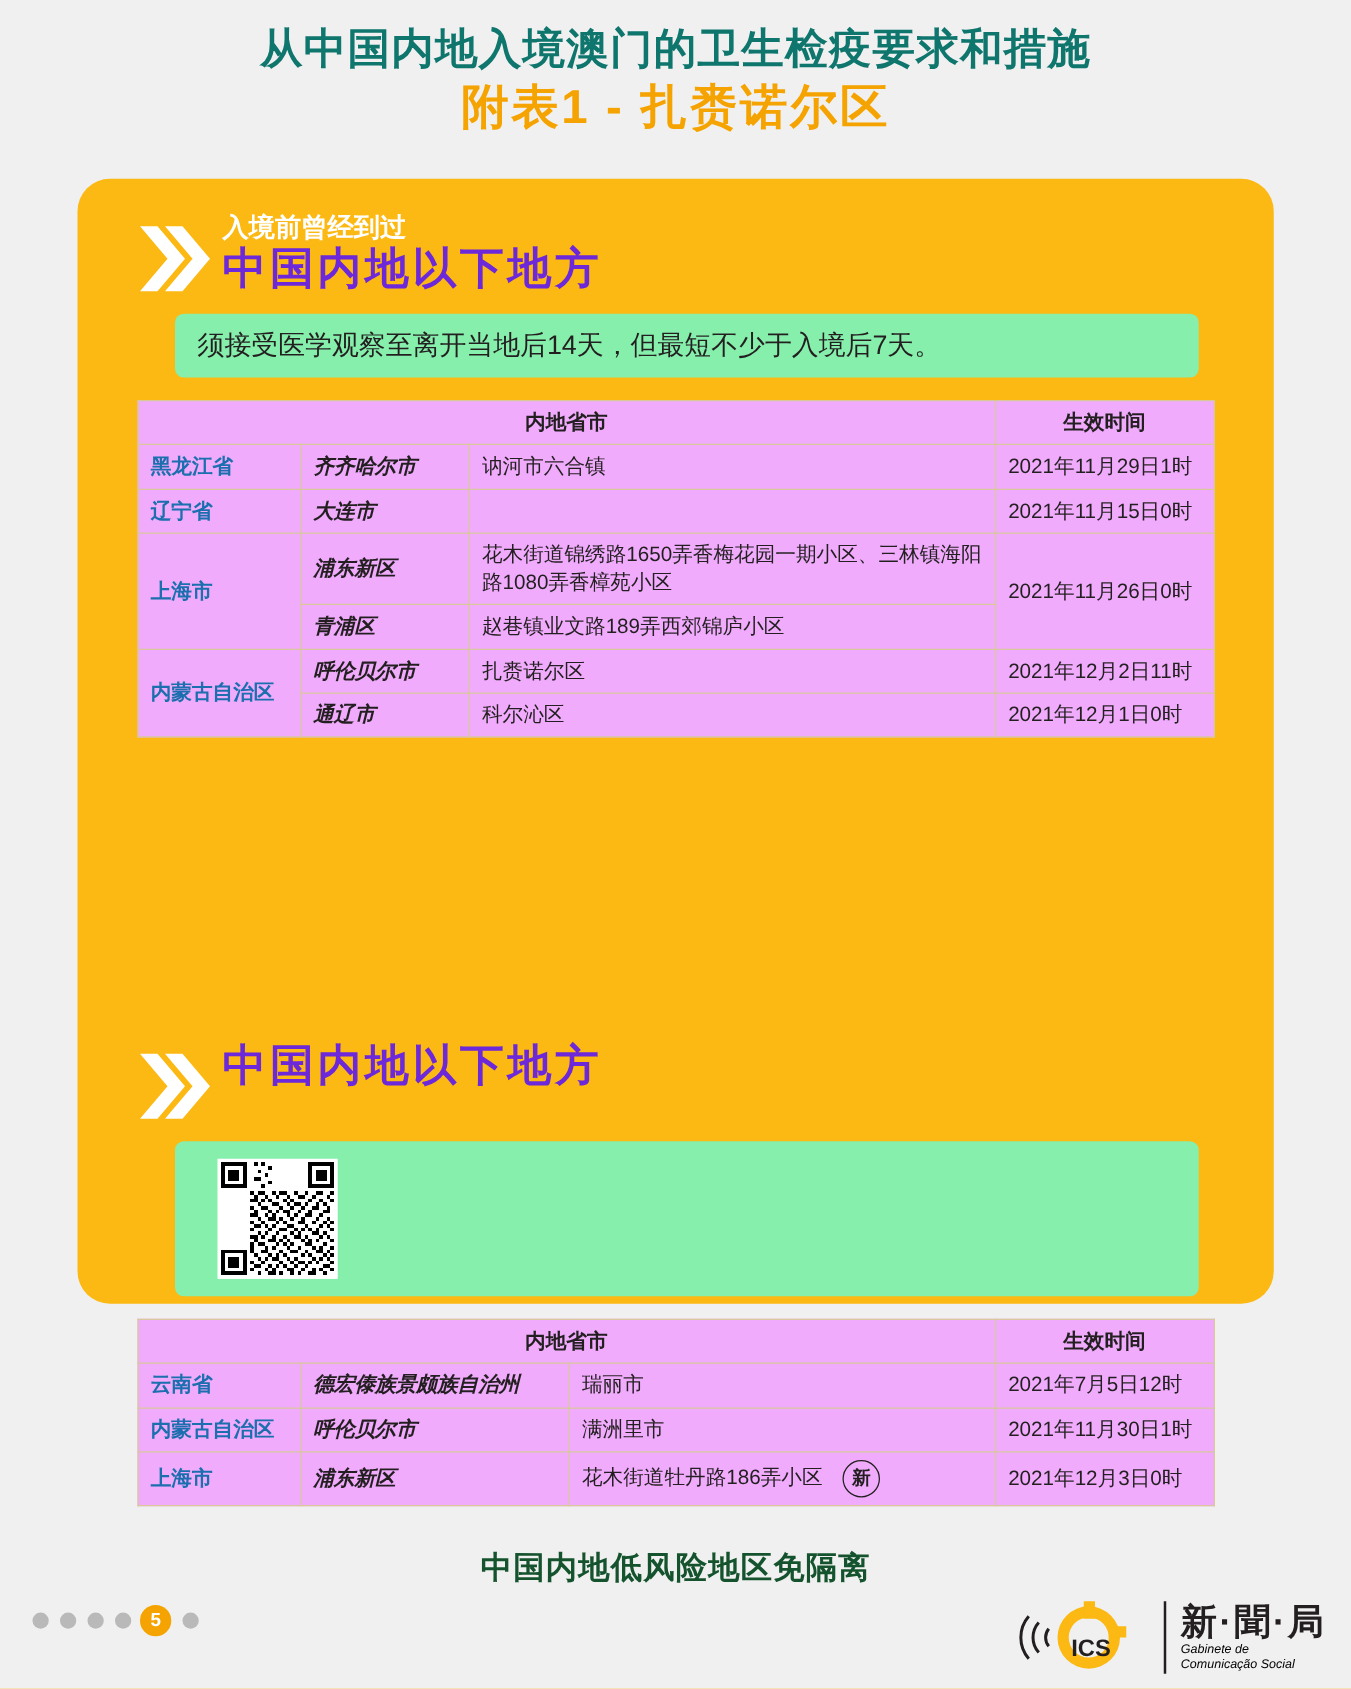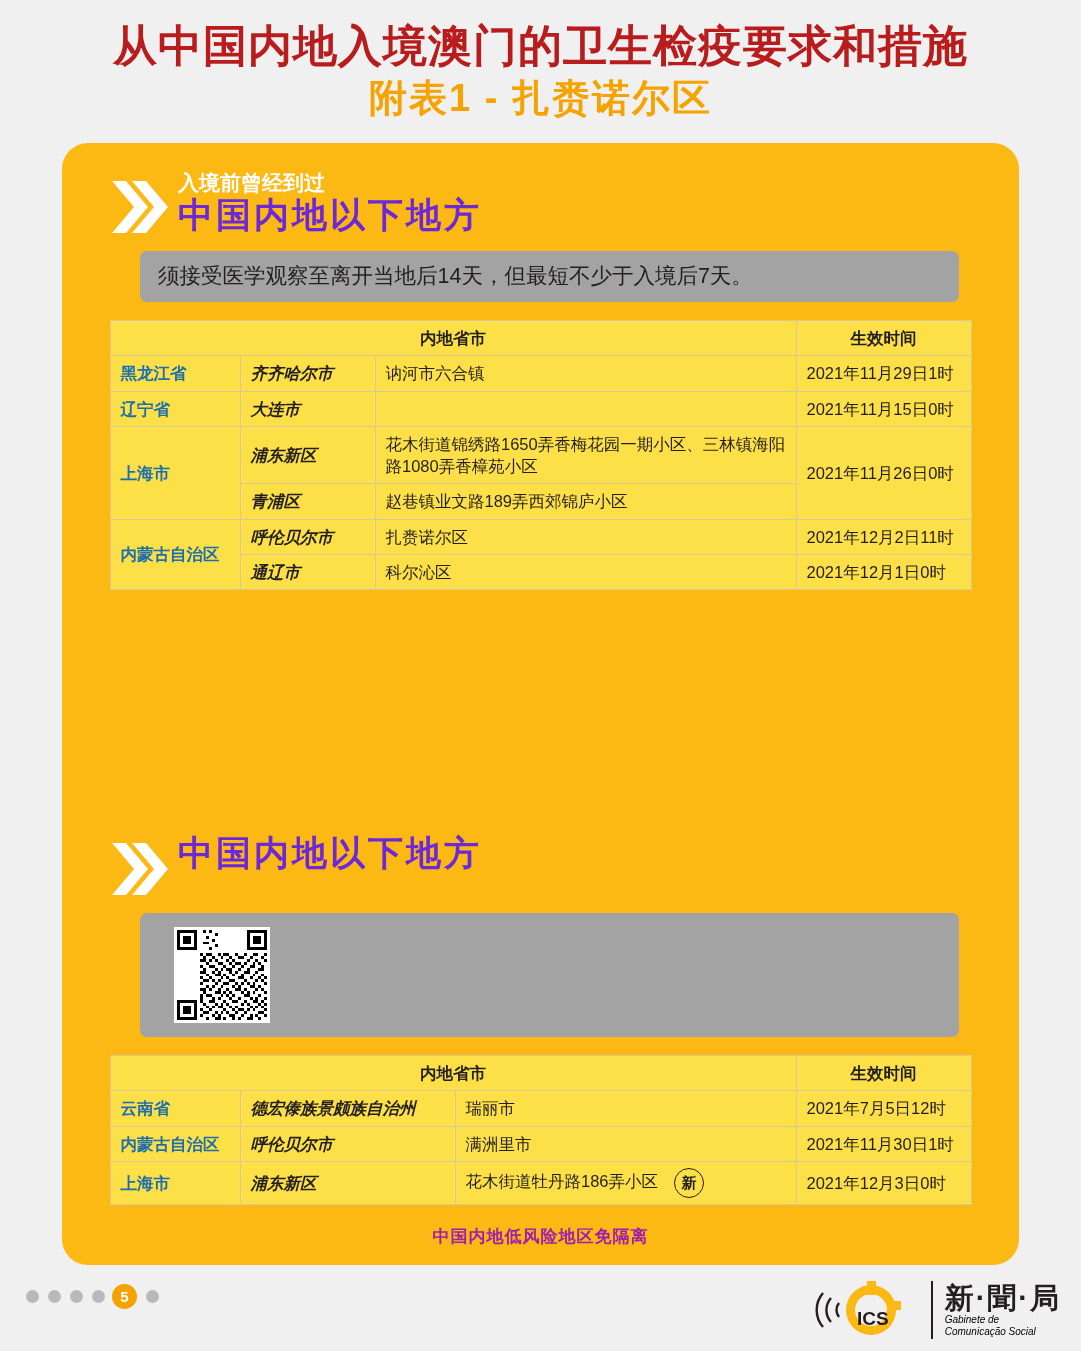--- a/index.html
+++ b/index.html
@@ -12,42 +12,42 @@
     position: relative;
     overflow: hidden;
   }
 
   
   .header {
     padding-top: 18px;
     text-align: center;
   }
   .header .title-1 {
-    font-size: 44px;
-    font-weight: bold;
-    color: #b91c1c;
+    font-size: 34px;
+    font-weight: bold;
+    color: #0f766e;
     letter-spacing: 1px;
     line-height: 1.25;
   }
   .header .title-2 {
     font-size: 38px;
     font-weight: bold;
     color: #f5a300;
     letter-spacing: 2px;
     line-height: 1.25;
     margin-top: 2px;
   }
 
   
   .panel {
     position: absolute;
     left: 62px;
     top: 143px;
     width: 957px;
-    height: 1122px;
+    height: 900px;
     background: #fcb813;
     border-radius: 26px;
   }
 
   
   .section-head {
     display: flex;
     align-items: flex-start;
     padding-left: 48px;
     padding-top: 28px;
@@ -71,21 +71,21 @@
     font-size: 35px;
     color: #6d28d9;
     font-weight: bold;
     letter-spacing: 3px;
     line-height: 1.15;
   }
 
   
   .notice {
     margin: 14px 60px 0 78px;
-    background: #a3a3a3;
+    background: #86efac;
     border-radius: 7px;
     padding: 11px 18px;
     font-size: 21.5px;
     color: #231f20;
     line-height: 1.35;
   }
   .notice-2 {
     display: flex;
     align-items: flex-start;
     justify-content: space-between;
@@ -103,21 +103,21 @@
     height: 96px;
     margin-left: 14px;
     background: #fff;
   }
 
   
   table.t {
     border-collapse: collapse;
     margin: 18px auto 0 auto;
     width: 862px;
-    background: #fde047;
+    background: #f0abfc;
     font-size: 16.5px;
     color: #231f20;
   }
   table.t th, table.t td {
     border: 1px solid #d8c89a;
     padding: 6px 10px;
     text-align: left;
     vertical-align: middle;
     line-height: 1.35;
   }
@@ -144,24 +144,24 @@
     font-size: 15px;
     font-weight: bold;
     margin-left: 16px;
     vertical-align: middle;
   }
 
   .spacer { height: 215px; }
 
   .footnote {
     text-align: center;
-    margin-top: 20px;
-    font-size: 17px;
-    font-weight: bold;
-    color: #a21caf;
+    margin-top: 32px;
+    font-size: 25px;
+    font-weight: bold;
+    color: #14532d;
     letter-spacing: 1px;
   }
 
   
   .bottom {
     position: absolute;
     left: 0;
     top: 1272px;
     width: 1081px;
     height: 79px;

